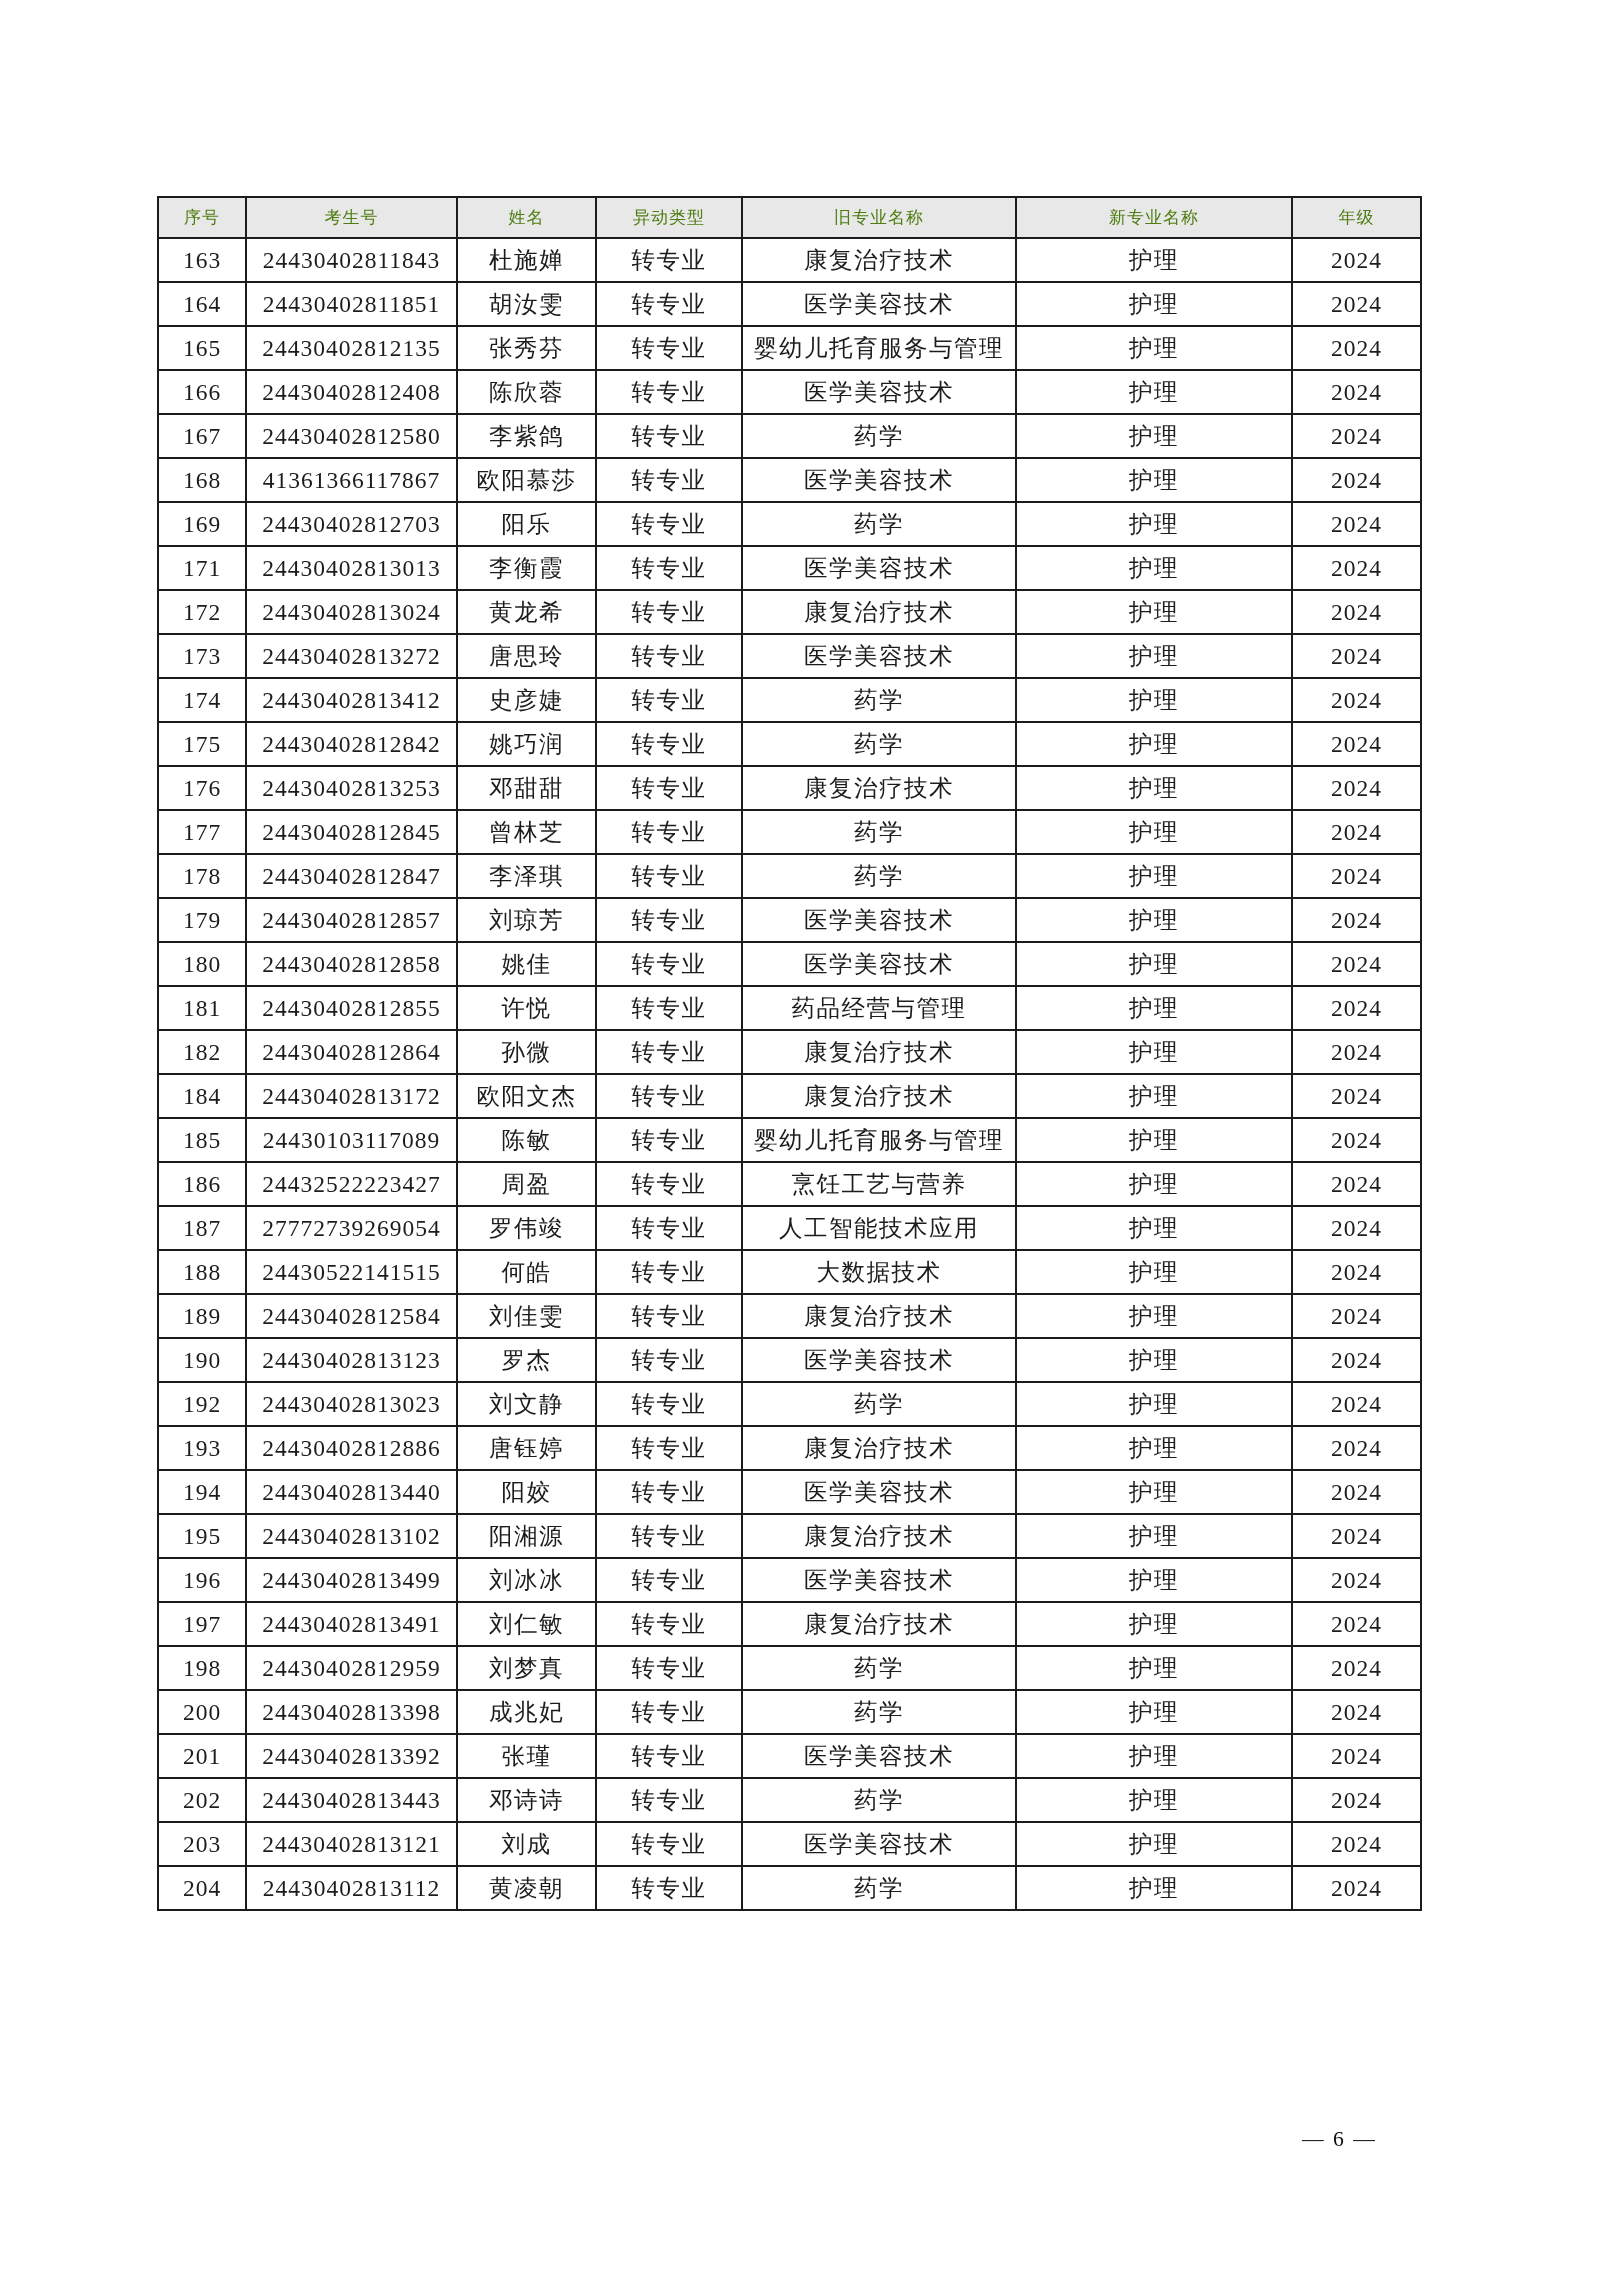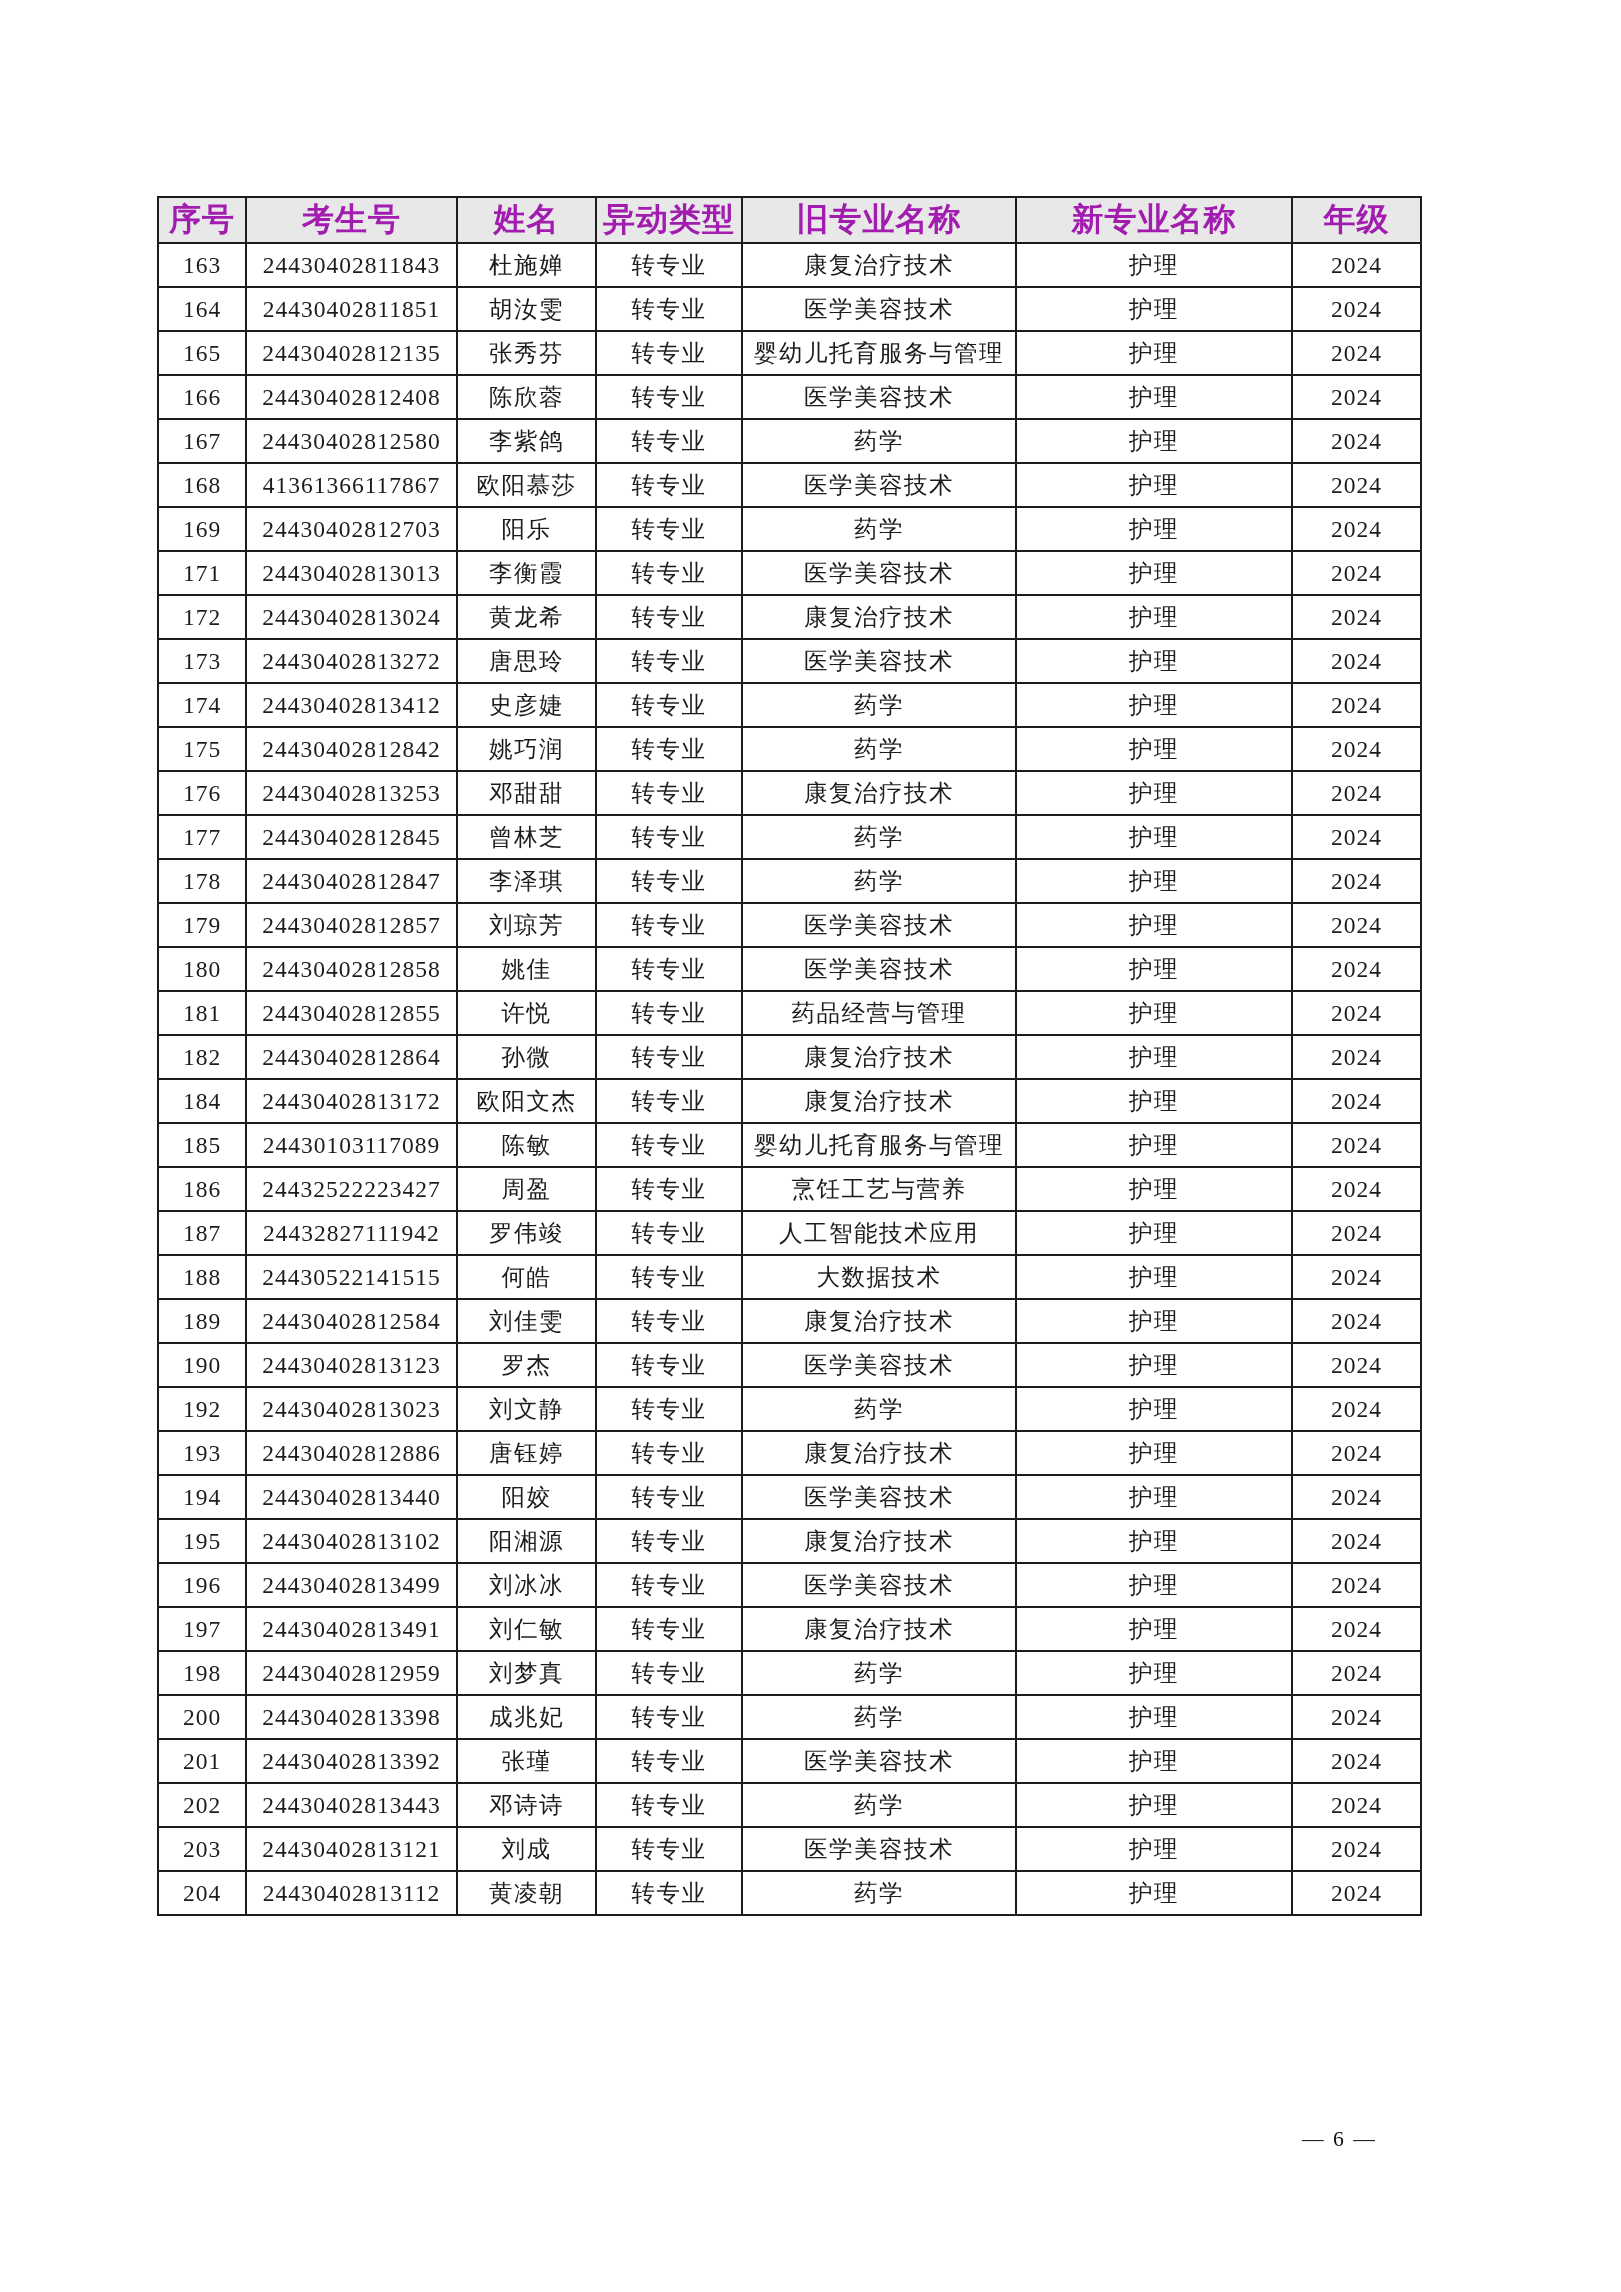--- a/index.html
+++ b/index.html
@@ -35,24 +35,24 @@
     text-align: center;
     vertical-align: middle;
     overflow: hidden;
     white-space: nowrap;
     padding: 0;
   }
   .transfer-table thead th {
     height: 39px;
     background: #e8e8e8;
     font-family: "Liberation Sans", sans-serif;
-    font-weight: 700;
-    font-size: 32px;
+    font-weight: 400;
+    font-size: 17px;
     letter-spacing: 1px;
-    color: #a21caf;
+    color: #4d7c0f;
   }
   .transfer-table tbody td {
     height: 42px;
     font-size: 23.5px;
     letter-spacing: 1.5px;
     color: #1c1c1c;
   }
   .transfer-table tbody td.num {
     letter-spacing: 1px;
   }
@@ -286,21 +286,21 @@
           <td class="num">186</td>
           <td class="num">24432522223427</td>
           <td>周盈</td>
           <td>转专业</td>
           <td>烹饪工艺与营养</td>
           <td>护理</td>
           <td class="num">2024</td>
         </tr>
         <tr>
           <td class="num">187</td>
-          <td class="num">24432827111942</td>
+          <td class="num">27772739269054</td>
           <td>罗伟竣</td>
           <td>转专业</td>
           <td>人工智能技术应用</td>
           <td>护理</td>
           <td class="num">2024</td>
         </tr>
         <tr>
           <td class="num">188</td>
           <td class="num">24430522141515</td>
           <td>何皓</td>

